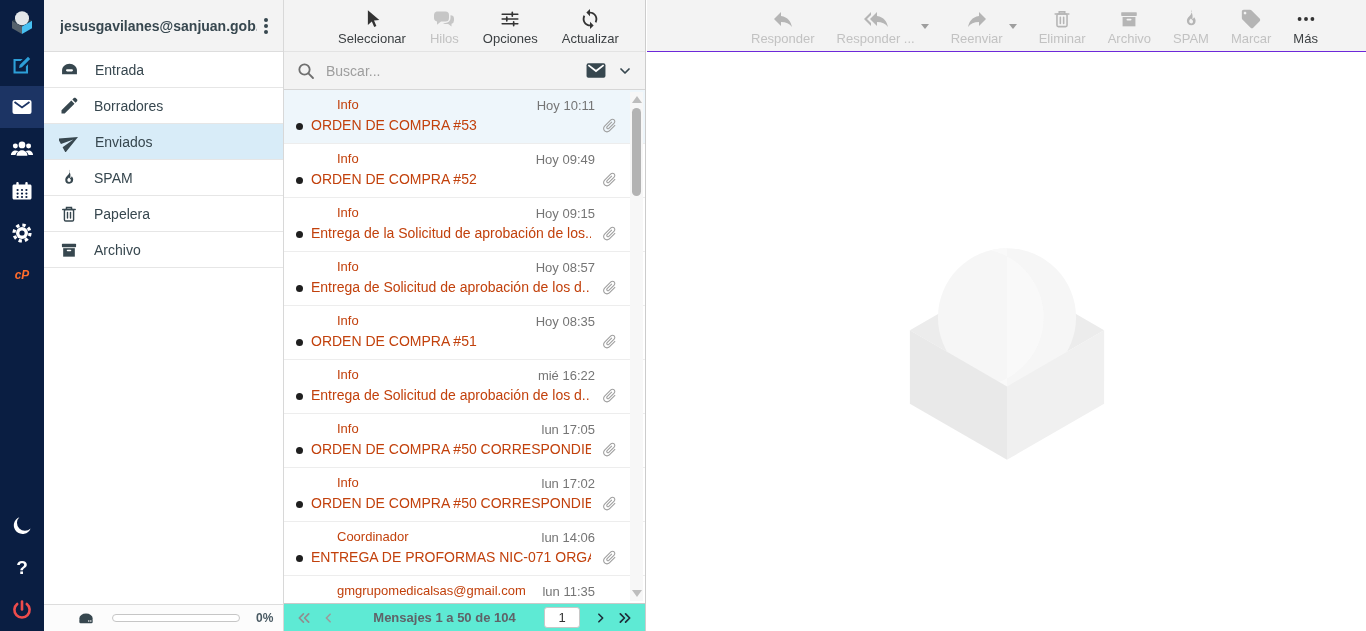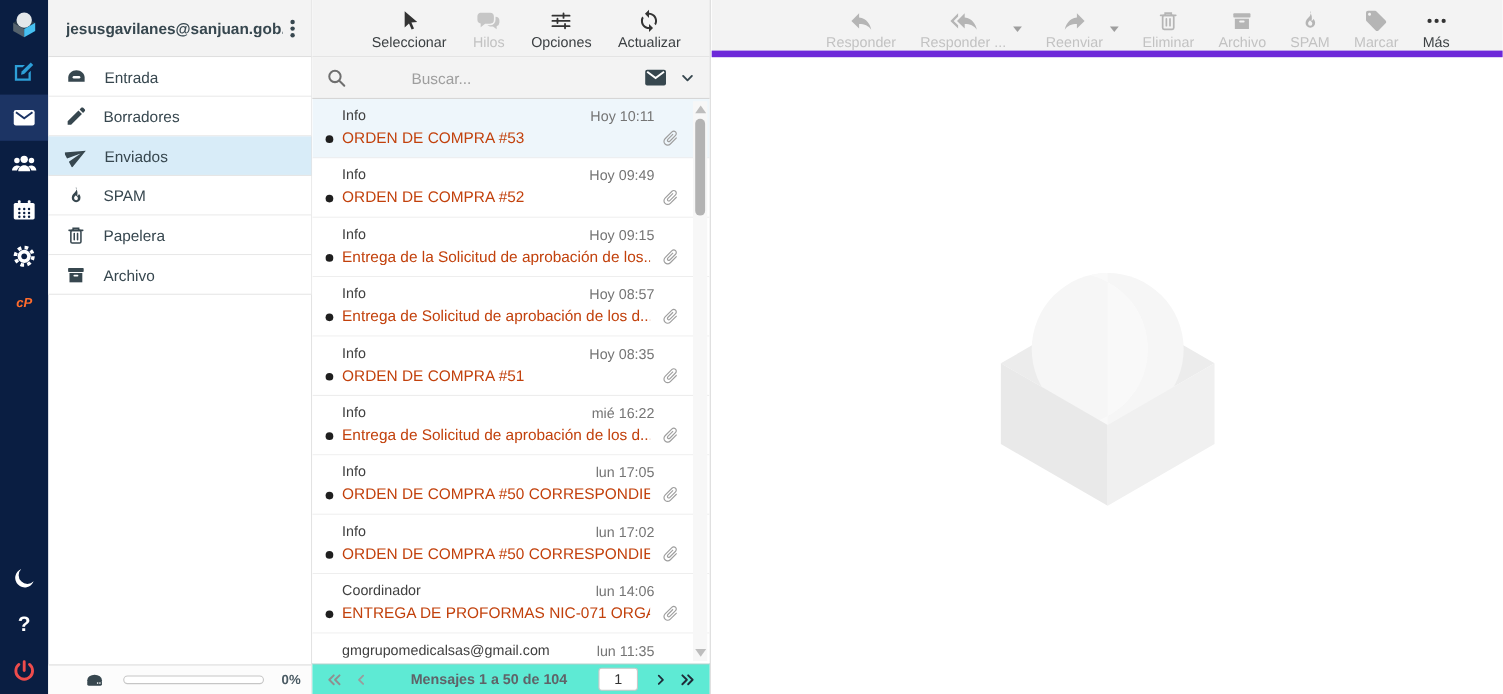--- a/index.html
+++ b/index.html
@@ -37,47 +37,47 @@
   .lc-toolbar { height:52px; background:#f3f3f3; border-bottom:1px solid #e3e3e3;
     display:flex; align-items:flex-start; padding:7px 0 0 54px; gap:24px; }
   .tb-btn { display:flex; flex-direction:column; align-items:center; cursor:pointer; }
   .tb-icon { height:24px; display:flex; align-items:center; justify-content:center; }
   .tb-label { font-size:13px; color:#3c4043; margin-top:0px; white-space:nowrap; }
   .tb-btn.disabled { cursor:default; }
   .tb-btn.disabled .tb-label { color:#c2c2c2; }
   .lc-search { height:38px; background:#f3f3f3; border-bottom:1px solid #d6d6d6;
     display:flex; align-items:center; padding:0 12px 0 12px; gap:10px; }
   .search-input { flex:1; border:none; outline:none; background:transparent; font-size:14px; color:#555;
-    font-family:"Liberation Sans", sans-serif;margin-left:48px; }
+    font-family:"Liberation Sans", sans-serif; }
   .search-input::placeholder { color:#9e9e9e; }
   .lc-list { position:relative; height:513px; overflow:hidden; background:#fff; }
   .msg-row { height:54px; border-bottom:1px solid #ededed; position:relative; padding:7px 54px 0 27px; cursor:pointer; background:#fff; }
   .msg-row.selected { background:#eef6fb; }
-  .msg-sender { font-size:13px; color:#404040; white-space:nowrap; overflow:hidden; max-width:230px; }
+  .msg-sender { font-size:13px; color:#c2410c; white-space:nowrap; overflow:hidden; max-width:230px;margin-left:26px; }
   .msg-date { position:absolute; right:50px; top:8px; font-size:13px; color:#757575;margin-left:36px; }
   .msg-subject { margin-top:5px; font-size:14px; color:#c2410c; white-space:nowrap; overflow:hidden; }
   .msg-dot { position:absolute; left:12px; top:33px; width:7px; height:7px; border-radius:50%; background:#1f1f1f; }
   .msg-clip { position:absolute; right:27px; top:27px; transform:rotate(45deg); }
 
   .vscroll { position:absolute; top:2px; right:2px; width:13px; height:509px; background:#f7f7f7; }
   .vs-up, .vs-down { position:absolute; left:2px; width:0; height:0; border-left:5px solid transparent; border-right:5px solid transparent; }
   .vs-up { top:4px; border-bottom:7px solid #bdbdbd; }
   .vs-down { bottom:4px; border-top:7px solid #bdbdbd; }
   .vs-thumb { position:absolute; left:2px; top:16px; width:9px; height:88px; background:#b3b3b3; border-radius:5px; }
 
   .lc-footer { height:28px; border-top:1px solid #c9c9c9; background:#5eead4;
     display:flex; align-items:center; padding:0 12px 0 12px; }
   .pg-btn { display:flex; align-items:center; justify-content:center; cursor:pointer; margin-right:10px; }
   .pg-summary { flex:1; text-align:center; font-size:13px; font-weight:700; color:#5f6368; }
   .page-box { width:36px; height:21px; border:1px solid #c8c8c8; border-radius:3px; text-align:center;
     font-size:13px; color:#333; background:#fff; margin-right:14px; font-family:"Liberation Sans", sans-serif; outline:none; }
 
   
   .read-col { position:absolute; left:647px; top:0; width:719px; height:631px; background:#fff; }
-  .rc-toolbar { height:52px; background:#f3f3f3; border-bottom:6px solid #6d28d9;
+  .rc-toolbar { height:52px; background:#f3f3f3; border-bottom:1px solid #6d28d9;
     display:flex; align-items:flex-start; padding:7px 0 0 104px; gap:22px; }
   .tb-group { display:flex; align-items:flex-start; gap:6px; }
   .caret { width:0; height:0; border-left:4.5px solid transparent; border-right:4.5px solid transparent;
     border-top:5px solid #9e9e9e; margin-top:17px; cursor:pointer; }
   .rc-body { position:relative; height:579px; }
   .watermark { position:absolute; left:50%; top:51%; transform:translate(-50%,-50%); }
 </style>
 </head>
 <body>
 

